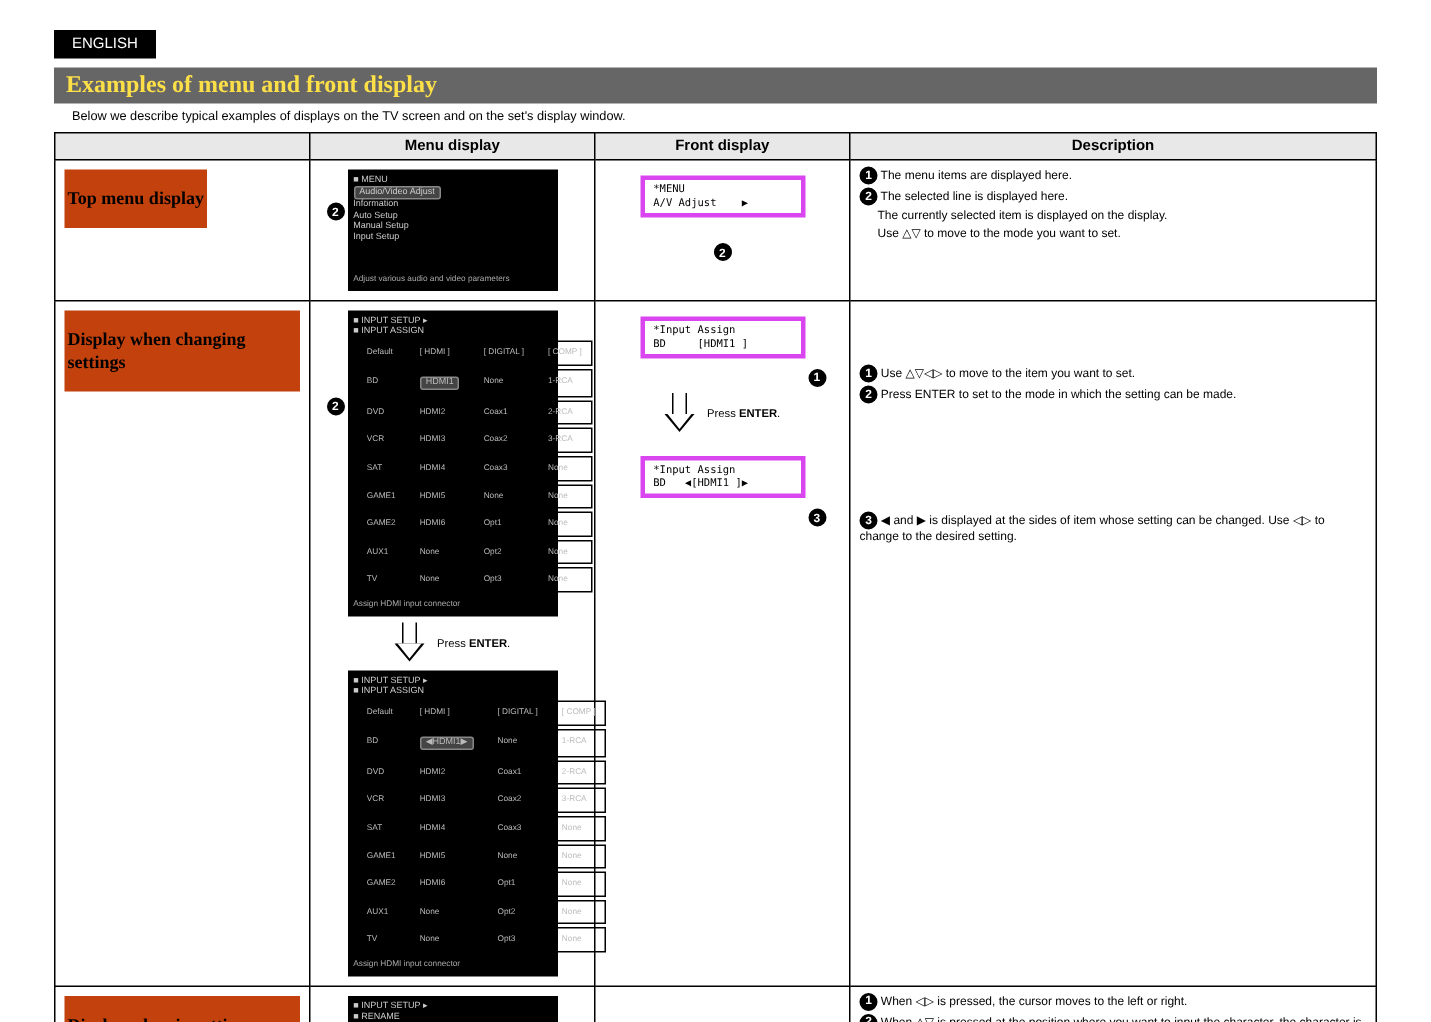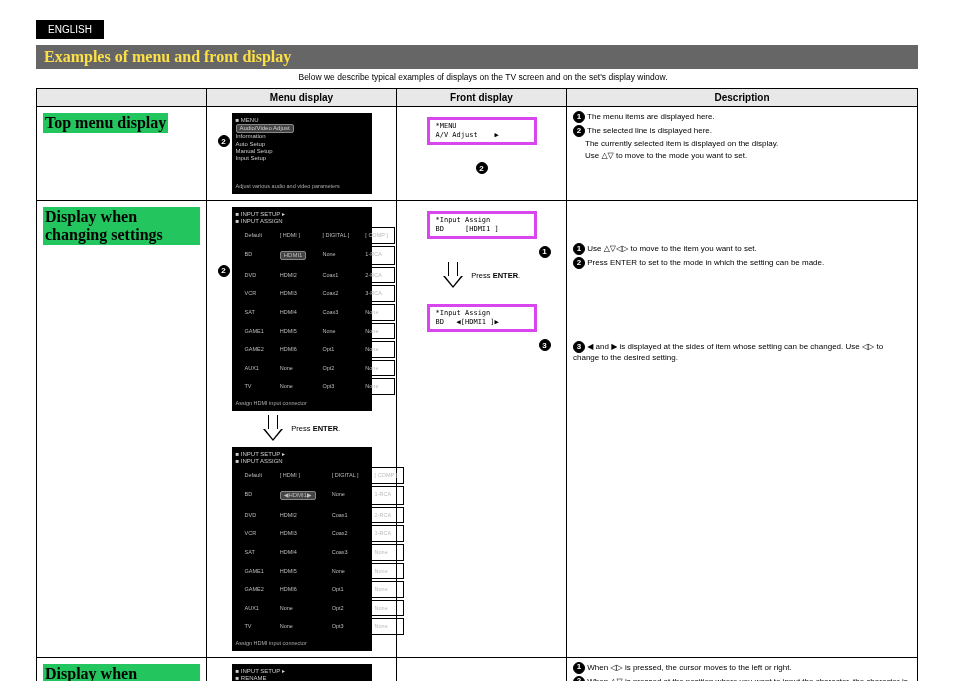--- a/index.html
+++ b/index.html
@@ -20,44 +20,44 @@
     margin-bottom: 6px;
   }
   .section-header {
     background: #666;
     color: #fde047;
     font-size: 16px;
     font-weight: bold;
     padding: 3px 8px;
     font-family: Georgia, 'Times New Roman', serif;
   }
-  .intro { font-size: 8.5px; margin: 3px 0 6px 12px; text-align: center; }
+  .intro { font-size: 8.5px; margin: 3px 0 6px 12px; }
   table.layout {
     border-collapse: collapse;
     width: 100%;
     border: 1px solid #000;
   }
   table.layout td, table.layout th {
     border: 1px solid #000;
     vertical-align: top;
     padding: 4px 6px;
   }
   table.layout th {
     background: #e8e8e8;
     font-weight: bold;
     text-align: center;
     font-size: 10px;
     padding: 3px;
   }
   .rowlabel {
     font-family: Georgia, 'Times New Roman', serif;
     font-weight: bold;
-    font-size: 16px;
-    background: #22c55e;
-    padding: 1px 2px;
+    font-size: 12px;
+    background: #c2410c;
+    padding: 12px 2px;
     display: inline-block;
     margin: 2px 0 4px 0;
   }
   .col-label   { width: 170px; }
   .col-menu    { width: 190px; }
   .col-front   { width: 170px; text-align: center; }
   .col-desc    { width: auto; }
   .menu-box {
     background: #000;
     color: #ccc;

